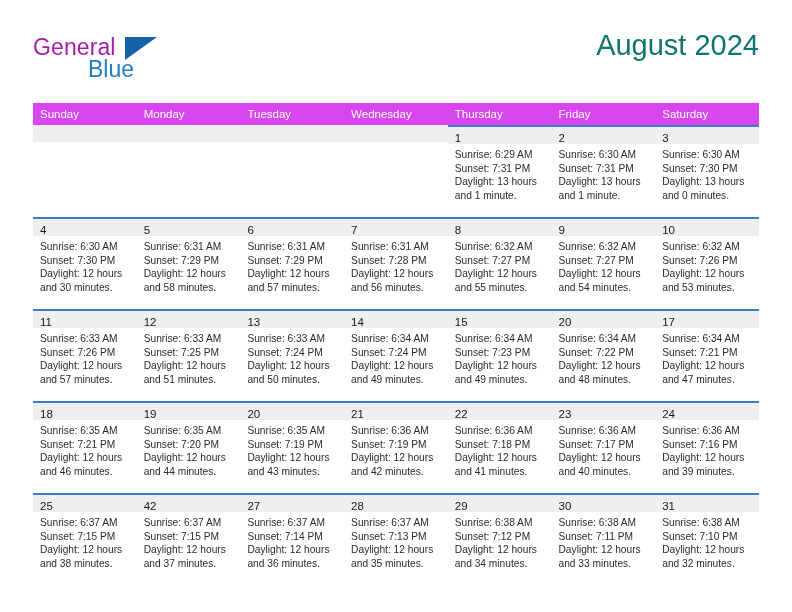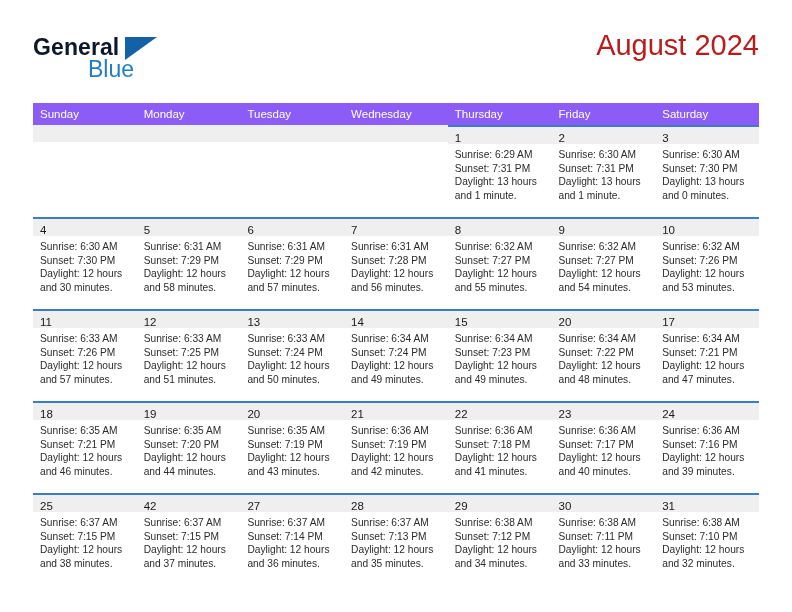--- a/index.html
+++ b/index.html
@@ -31,24 +31,24 @@
   }
   .brand {
     position: absolute;
     left: 0;
     top: 6px;
     width: 230px;
     height: 58px;
   }
   .brand-line1 {
     font-size: 23px;
-    color: #0f172a;
+    color: #a21caf;
     letter-spacing: 0.1px;
     line-height: 26px;
-    font-weight: 700;
+    font-weight: 400;
   }
   .brand-line2 {
     font-size: 23px;
     color: #1f7ec4;
     line-height: 24px;
     margin-left: 55px;
     margin-top: -3px;
     font-weight: 400;
   }
   .brand-tri {
@@ -62,21 +62,21 @@
   }
   .title-block {
     position: absolute;
     right: 0;
     top: 0;
     text-align: right;
   }
   .cal-title {
     font-size: 29px;
     font-weight: 400;
-    color: #b91c1c;
+    color: #0f766e;
     line-height: 34px;
     white-space: nowrap;
   }
   .cal-subtitle {
     font-size: 15px;
     font-weight: 400;
     color: #1a1a1a;
     line-height: 22px;
     margin-top: 3px;
     white-space: nowrap;
@@ -85,21 +85,21 @@
   
   .calendar {
     position: absolute;
     left: 33px;
     top: 103px;
     width: 726px;
     border-collapse: collapse;
     table-layout: fixed;
   }
   .calendar th {
-    background: #8b5cf6;
+    background: #d946ef;
     color: #ffffff;
     font-size: 11.5px;
     font-weight: 400;
     text-align: left;
     padding: 5px 0 5px 7px;
     height: 12px;
     border: none;
   }
   .calendar td {
     vertical-align: top;

